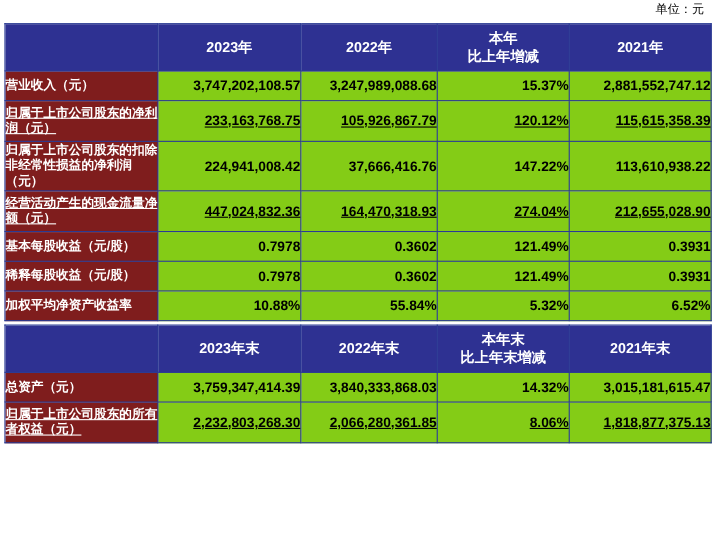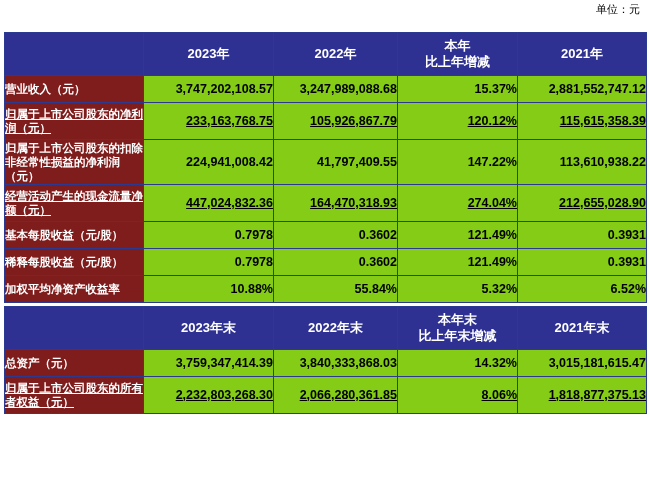--- a/index.html
+++ b/index.html
@@ -18,21 +18,21 @@
     position: relative;
     width: 650px;
     height: 498px;
     box-sizing: border-box;
     padding: 0 4px;
   }
   .unit-line {
     text-align: right;
     font-size: 11px;
     line-height: 14px;
-    padding: 2px 6px 16px 0;
+    padding: 2px 6px 5px 0;
     color: #000;
   }
   table.fin {
     border-collapse: collapse;
     width: 642px;
     table-layout: fixed;
     margin: 0;
   }
   table.fin td, table.fin th {
     border: 1px solid #2a3a93;
@@ -132,21 +132,21 @@
         <td class="row-label h-2">归属于上市公司股东的净利润（元）</td>
         <td class="num h-2">233,163,768.75</td>
         <td class="num h-2">105,926,867.79</td>
         <td class="num h-2">120.12%</td>
         <td class="num h-2">115,615,358.39</td>
       </tr>
 
       <tr>
         <td class="row-label h-3">归属于上市公司股东的扣除非经常性损益的净利润（元）</td>
         <td class="num h-3">224,941,008.42</td>
-        <td class="num h-3">41,797,409.55</td>
+        <td class="num h-3">37,666,416.76</td>
         <td class="num h-3">147.22%</td>
         <td class="num h-3">113,610,938.22</td>
       </tr>
 
       <tr>
         <td class="row-label h-2">经营活动产生的现金流量净额（元）</td>
         <td class="num h-2">447,024,832.36</td>
         <td class="num h-2">164,470,318.93</td>
         <td class="num h-2">274.04%</td>
         <td class="num h-2">212,655,028.90</td>

